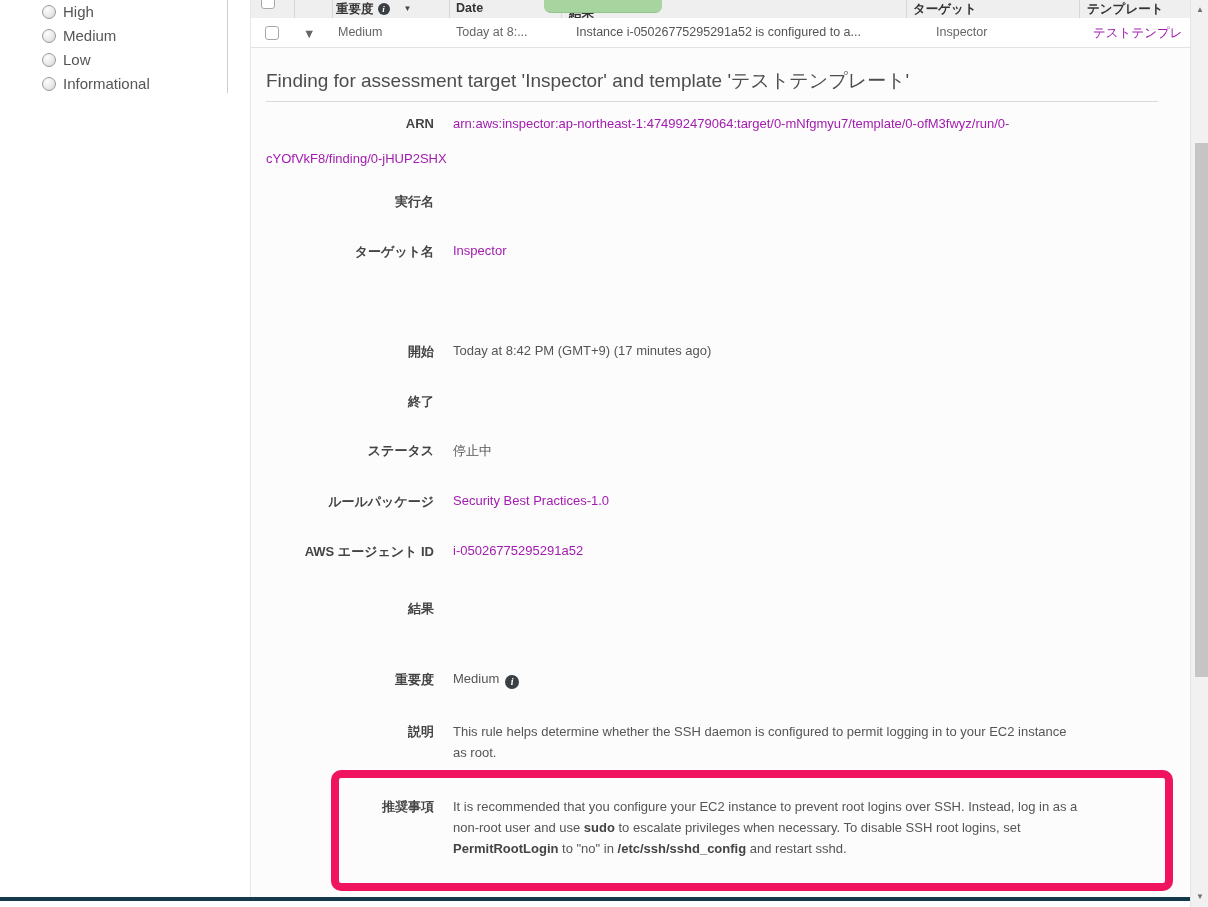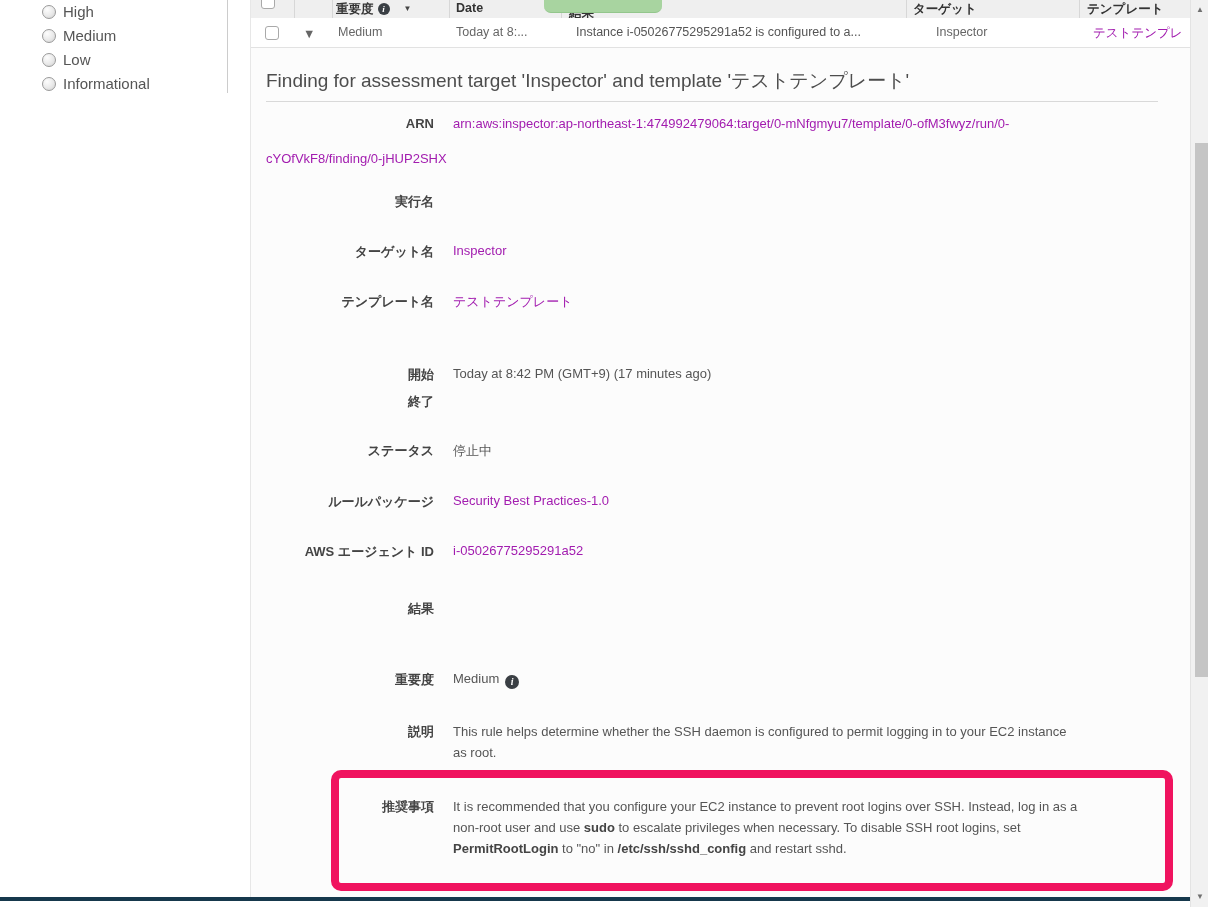--- a/index.html
+++ b/index.html
@@ -139,26 +139,22 @@
 
     <div class="drow" style="top:193px;">
       <span class="dlabel">実行名</span>
     </div>
 
     <div class="drow" style="top:243px;">
       <span class="dlabel">ターゲット名</span>
       <span class="dval"><a class="lnk">Inspector</a></span>
     </div>
 
-    <div class="drow" style="top:293px;">
-      <span class="dlabel">テンプレート名</span>
-      <span class="dval"><a class="lnk">テストテンプレート</a></span>
-    </div>
-
-    <div class="drow" style="top:343px;margin-top:23px;">
+
+    <div class="drow" style="top:343px;">
       <span class="dlabel">開始</span>
       <span class="dval">Today at 8:42 PM (GMT+9) (17 minutes ago)</span>
     </div>
 
     <div class="drow" style="top:393px;">
       <span class="dlabel">終了</span>
       <span class="dval"></span>
     </div>
 
     <div class="drow" style="top:442px;">

